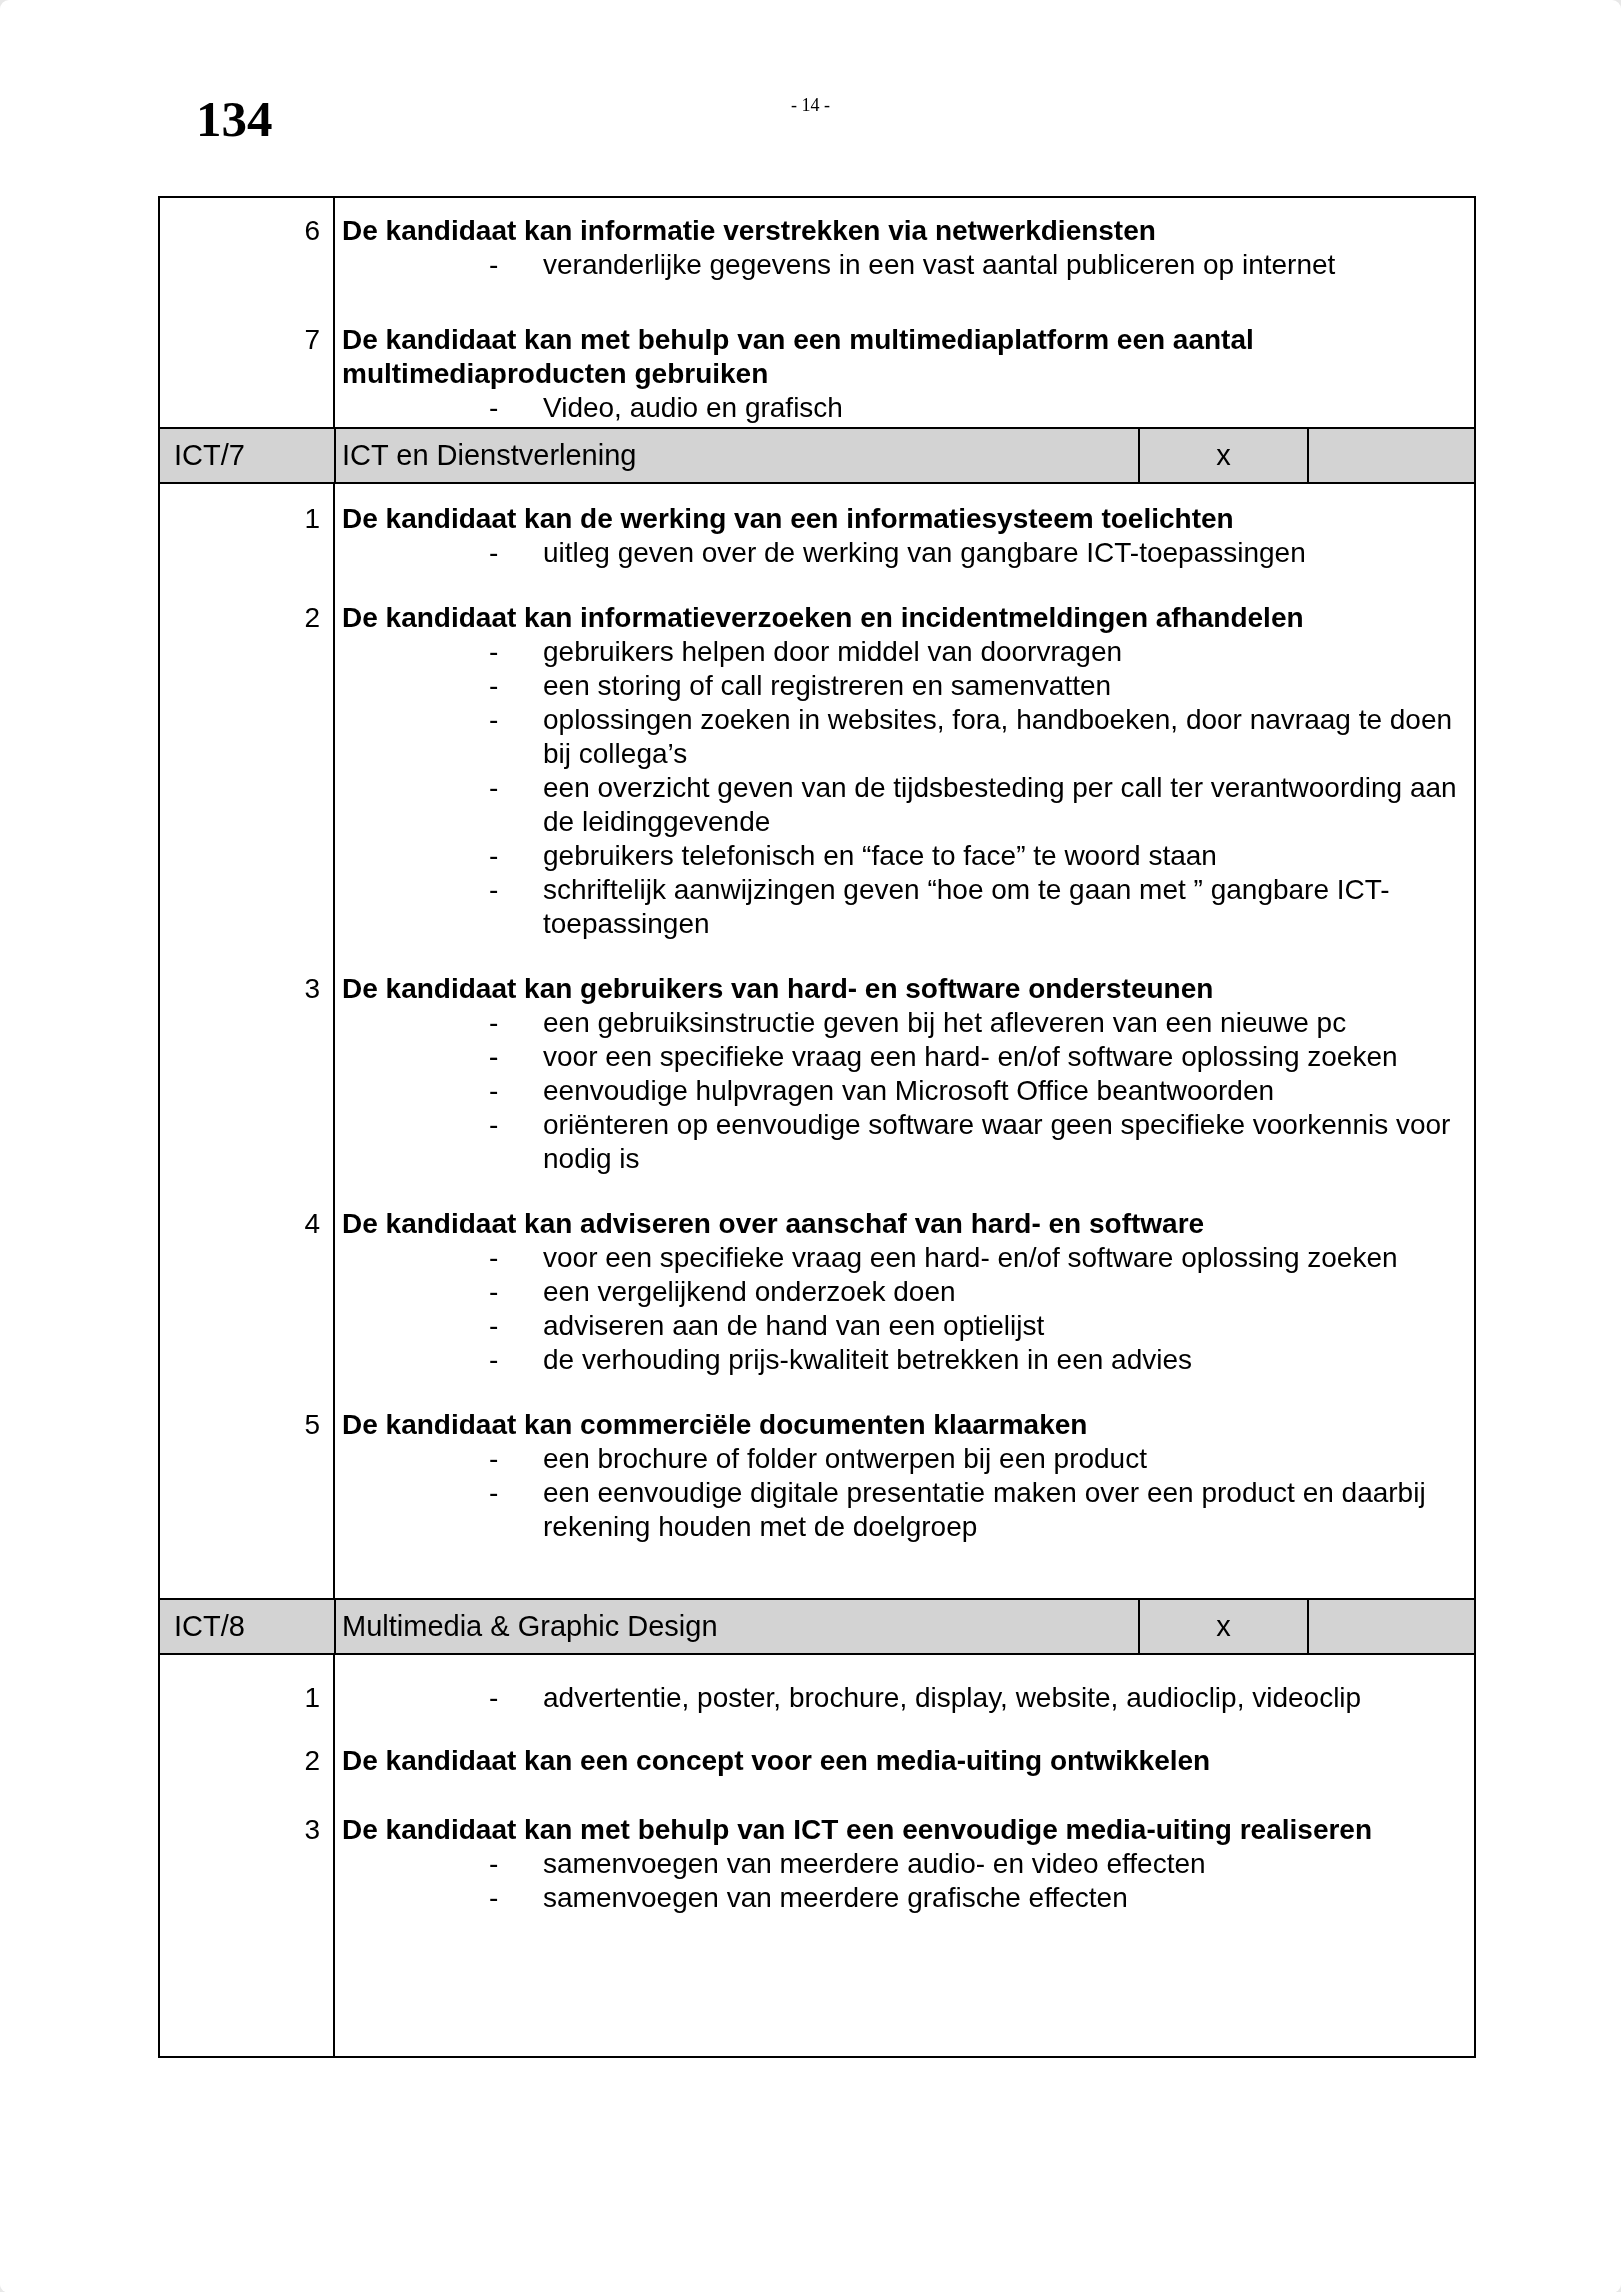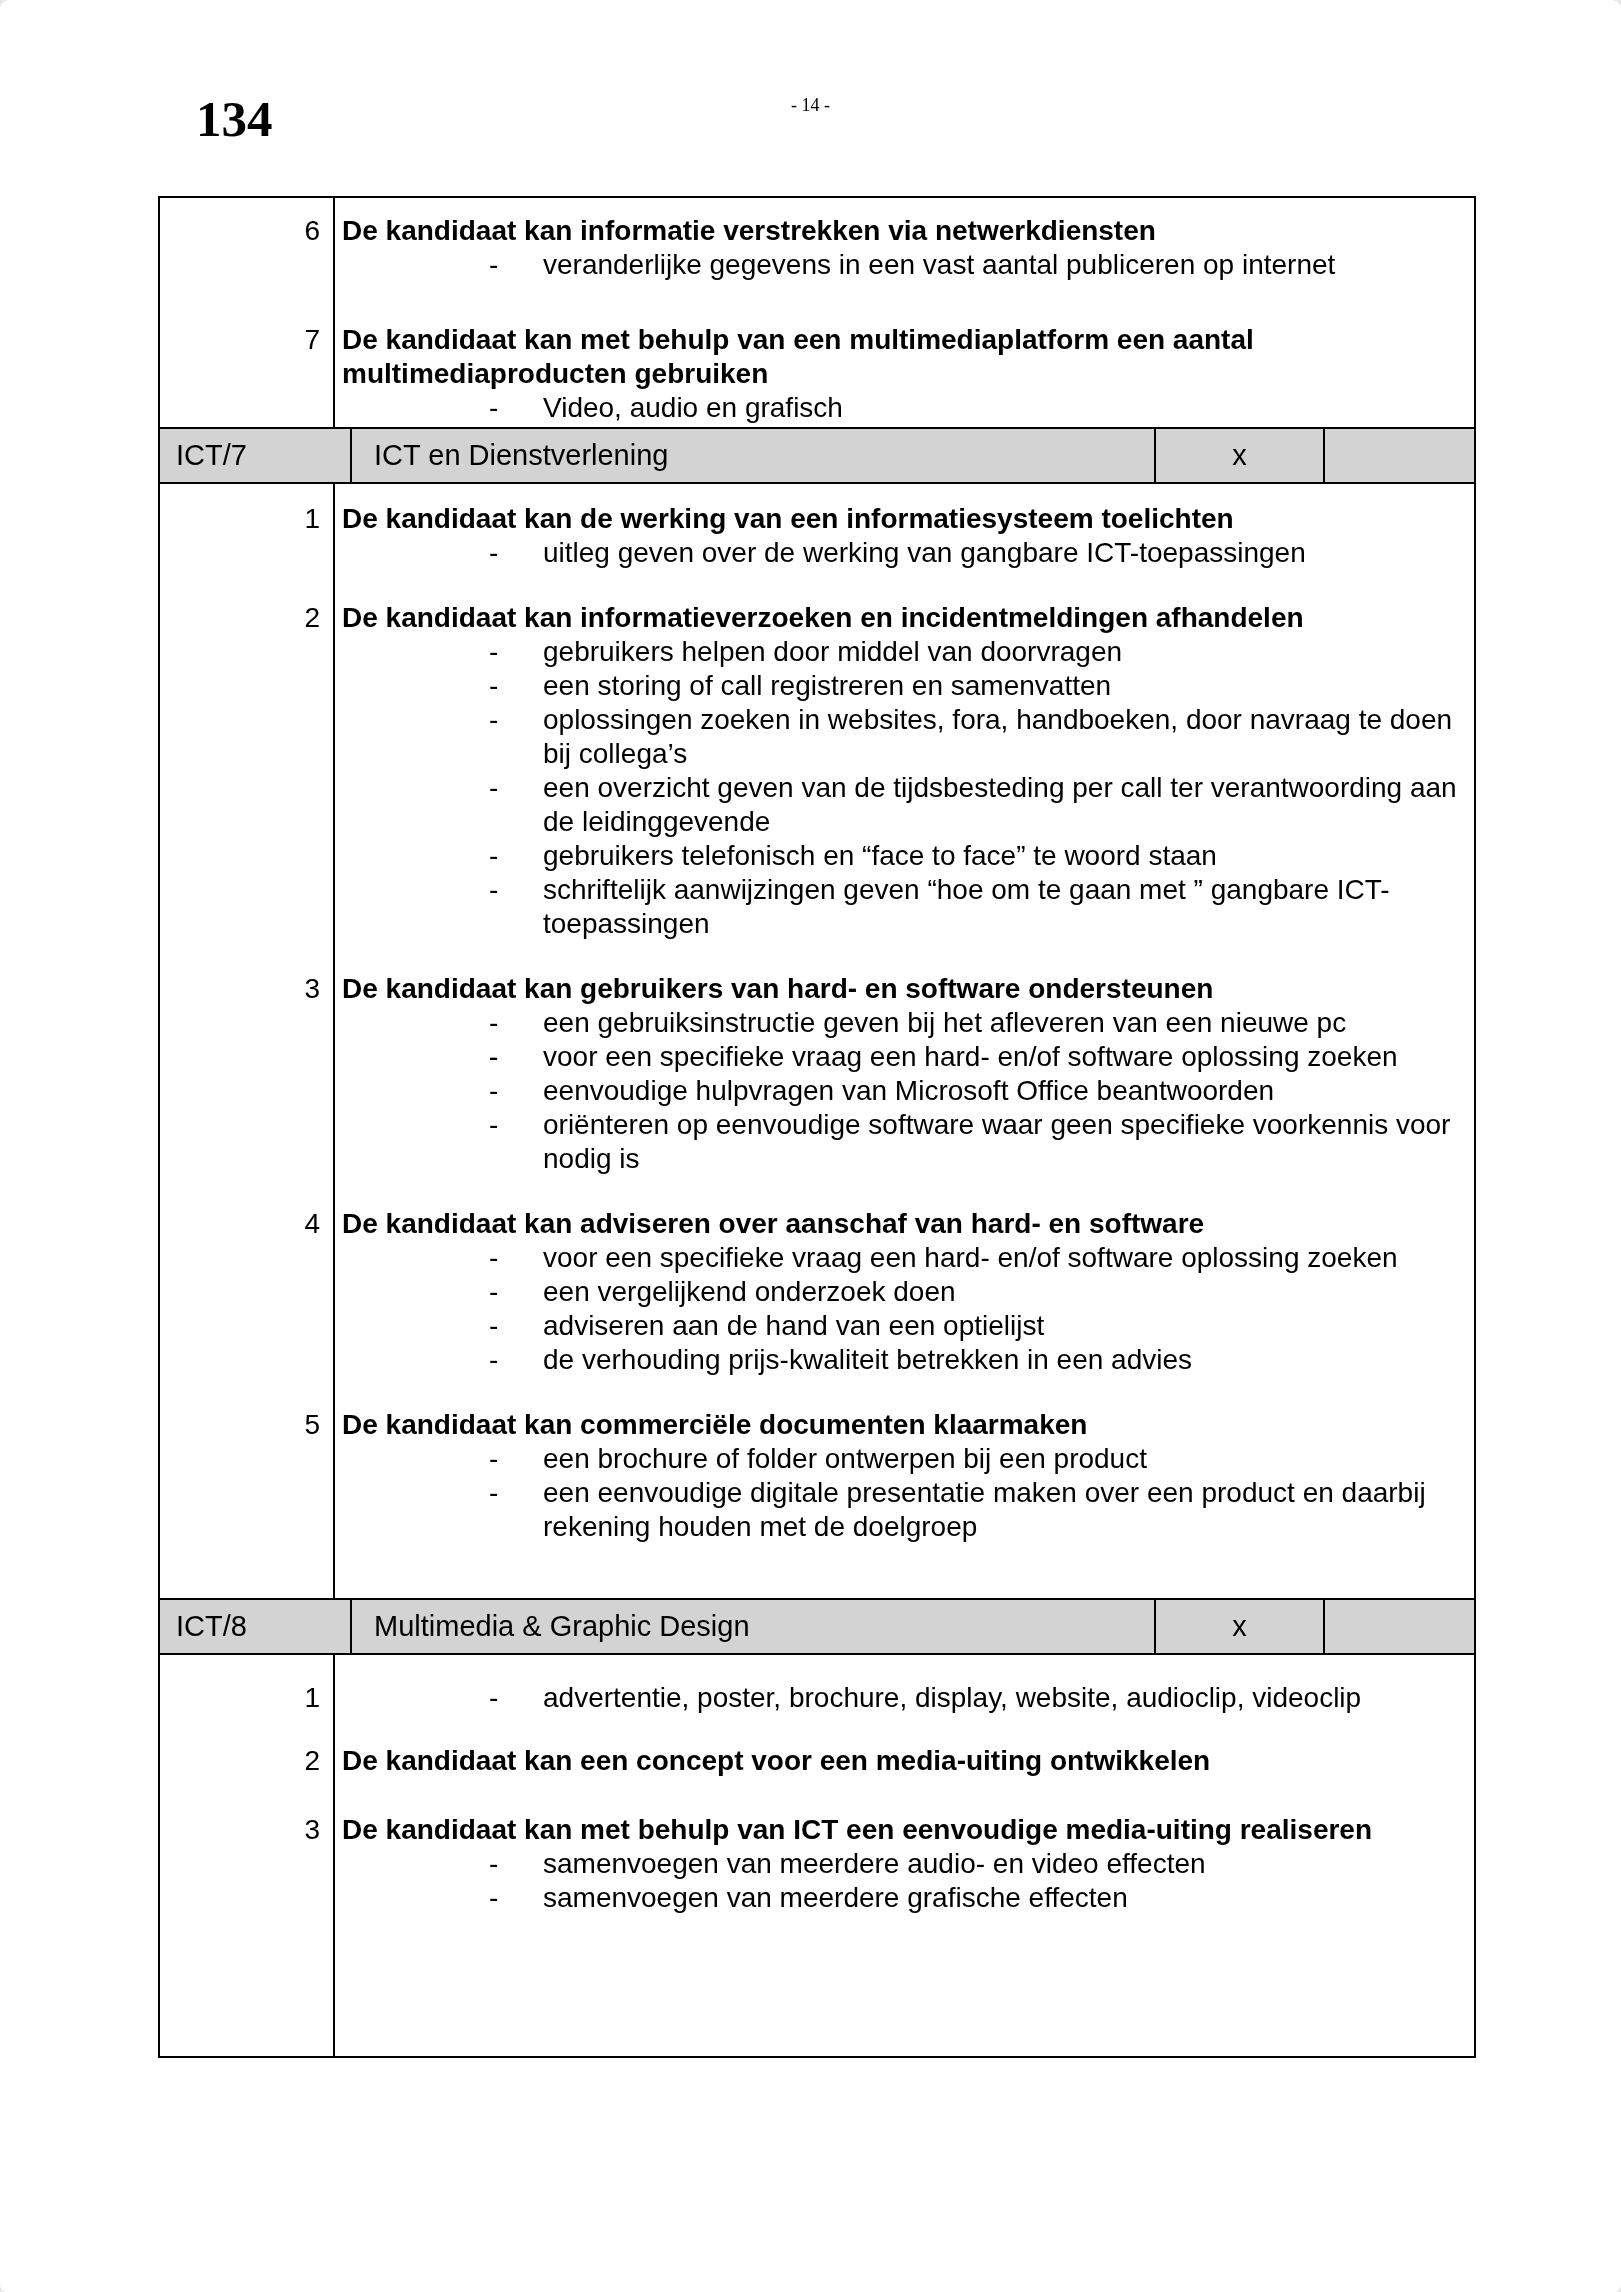--- a/index.html
+++ b/index.html
@@ -38,22 +38,22 @@
   .bullets .dash{position:absolute;left:147px;top:0;}
   .mt16{margin-top:15.7px}.mt18{margin-top:17.6px}.mt26{margin-top:25.5px}
   .mt30{margin-top:29px}.mt32{margin-top:31px}.mt36{margin-top:35px}.mt42{margin-top:41px}
   
   .hdr-row{
     box-sizing:border-box;flex:0 0 57px;background:#d3d3d3;
     border-top:2.9px solid #000;border-bottom:2.9px solid #000;
     display:flex;align-items:stretch;font-size:29px;
   }
   .hdr-row .cell{display:flex;align-items:center;box-sizing:border-box;}
-  .h-code{flex:0 0 176px;padding-left:0;border-right:2px solid #000;margin-left:16px;}
-  .h-title{flex:0 0 802px;padding-left:22px;}
+  .h-code{flex:0 0 176px;padding-left:14px;border-right:2px solid #000;}
+  .h-title{flex:0 0 802px;padding-left:6px;}
   .h-x{flex:0 0 171px;justify-content:center;border-left:2px solid #000;border-right:2px solid #000;}
   .h-empty{flex:1 1 auto;}
 </style>
 </head>
 <body>
 
 <div class="page">
 
   <div class="pn-left">134</div>
   <div class="pn-center">- 14 -</div>

